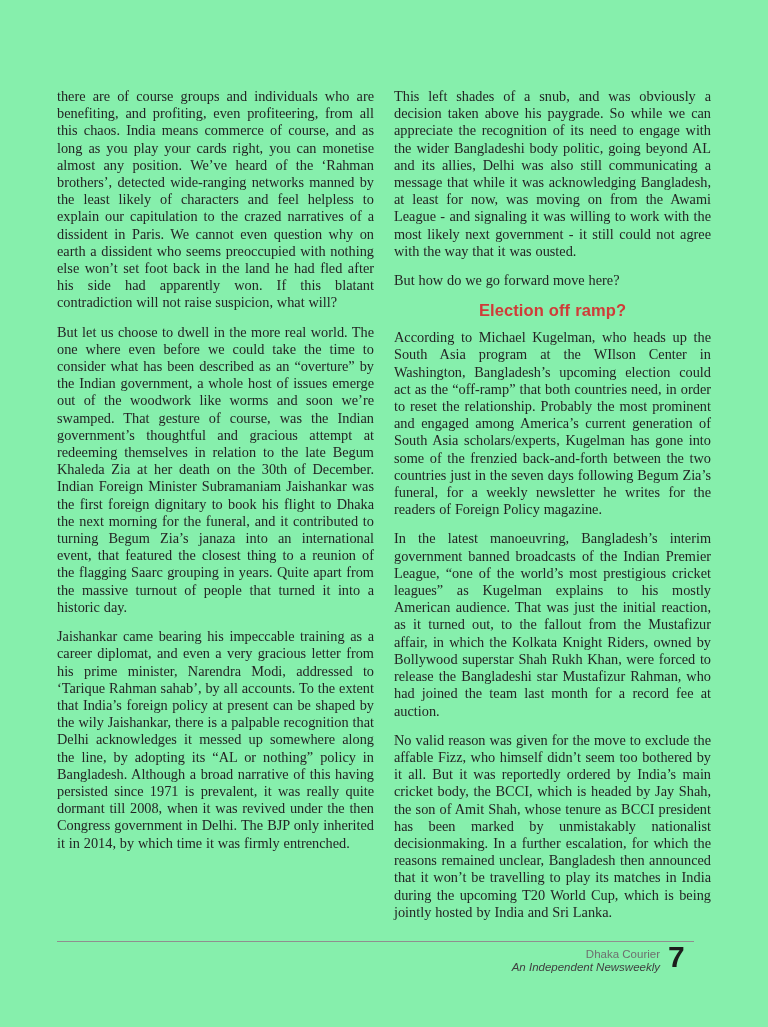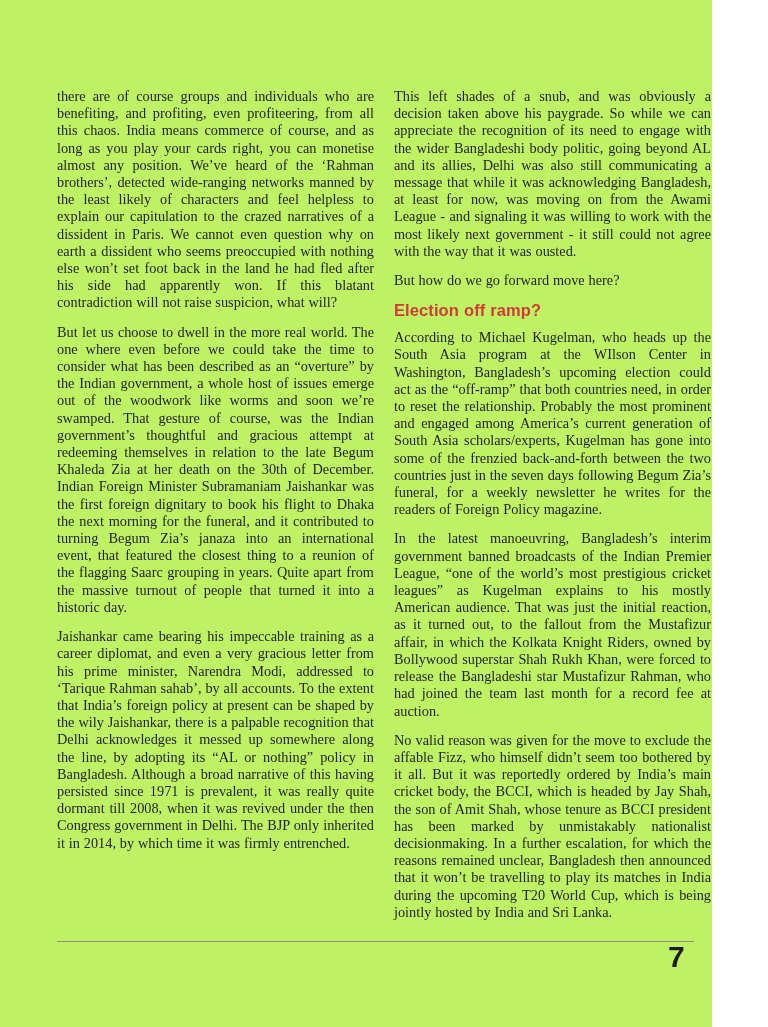--- a/index.html
+++ b/index.html
@@ -1,20 +1,20 @@
 <!DOCTYPE html>
 <html><head>
 <meta charset="utf-8">
 <style>
   html, body { margin: 0; padding: 0; background: #ffffff; }
   .page {
     position: relative;
-    width: 712px;
+    width: 768px;
     height: 1027px;
-    background: #bef264;
+    background: #86efac;
     overflow: hidden;
     font-family: "Liberation Serif", serif;
   }
   .columns {
     position: absolute;
     left: 57px;
     top: 88px;
     width: 654px;
     display: flex;
     gap: 20px;
@@ -29,21 +29,21 @@
   }
   .col p { margin: 0 0 12px 0; }
   .col p:last-child { margin-bottom: 16px; }
   .section-heading {
     font-family: "Liberation Sans", sans-serif;
     font-weight: bold;
     font-size: 16.5px;
     line-height: 18px;
     letter-spacing: 0.1px;
     margin: 3px 0 10px 0;
-    text-align: left;
+    text-align: center;
   }
   .footer-rule {
     position: absolute;
     left: 57px;
     top: 941px;
     width: 637px;
     height: 1px;
     background: #8f8f8f;
   }
   .footer-text {
@@ -88,16 +88,20 @@
       <h2 class="section-heading" id="section-heading" style="color: rgb(208, 59, 56);">Election off ramp?</h2>
       <p>According to Michael Kugelman, who heads up the South Asia program at the WIlson Center in Washington, Bangladesh’s upcoming election could act as the “off-ramp” that both countries need, in order to reset the relationship. Probably the most prominent and engaged among America’s current generation of South Asia scholars/experts, Kugelman has gone into some of the frenzied back-and-forth between the two countries just in the seven days following Begum Zia’s funeral, for a weekly newsletter he writes for the readers of Foreign Policy magazine.</p>
       <p>In the latest manoeuvring, Bangladesh’s interim government banned broadcasts of the Indian Premier League, “one of the world’s most prestigious cricket leagues” as Kugelman explains to his mostly American audience. That was just the initial reaction, as it turned out, to the fallout from the Mustafizur affair, in which the Kolkata Knight Riders, owned by Bollywood superstar Shah Rukh Khan, were forced to release the Bangladeshi star Mustafizur Rahman, who had joined the team last month for a record fee at auction.</p>
       <p>No valid reason was given for the move to exclude the affable Fizz, who himself didn’t seem too bothered by it all. But it was reportedly ordered by India’s main cricket body, the BCCI, which is headed by Jay Shah, the son of Amit Shah, whose tenure as BCCI president has been marked by unmistakably nationalist decisionmaking. In a further escalation, for which the reasons remained unclear, Bangladesh then announced that it won’t be travelling to play its matches in India during the upcoming T20 World Cup, which is being jointly hosted by India and Sri Lanka.</p>
     </div>
 
   </div>
 
   <div class="footer-rule"></div>
 
+  <div class="footer-text">
+    <div class="footer-pub">Dhaka Courier</div>
+    <div class="footer-tagline">An Independent Newsweekly</div>
+  </div>
 
   <div class="page-number">7</div>
 
 </div>
 
 </body></html>

